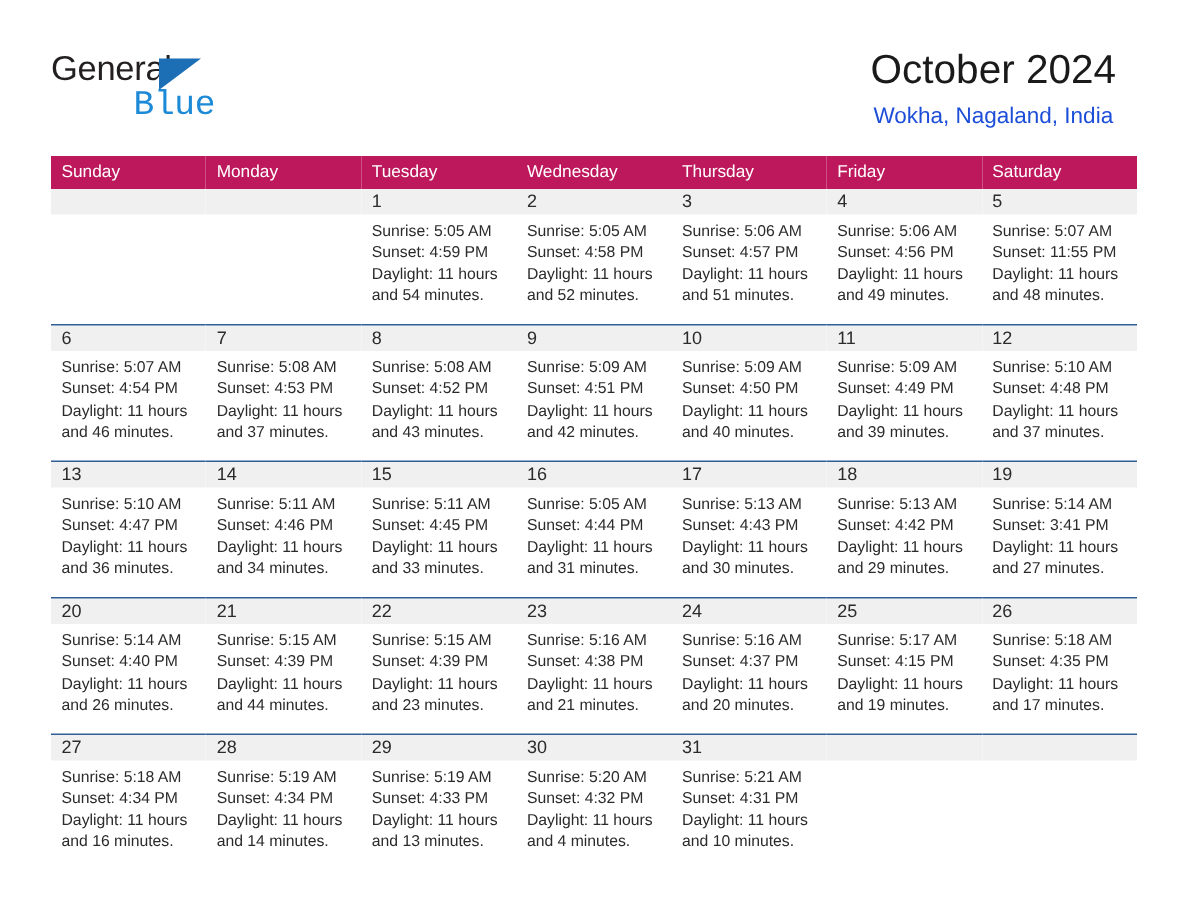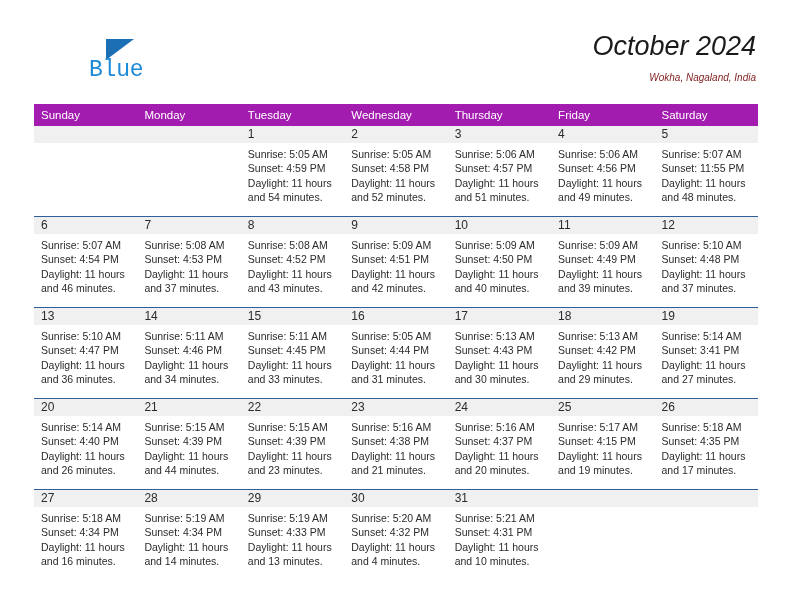--- a/index.html
+++ b/index.html
@@ -59,53 +59,52 @@
     left: 55px;
     top: 25px;
     font-size: 23px;
     letter-spacing: -0.2px;
     color: #1c8ad6;
     font-family: Liberation Mono, monospace;
   }
 
   .title-block {
     position: absolute;
-    right: 36px;
+    right: 48px;
     top: 30px;
-    text-align: right;
-    font-style: italic;
+    text-align: center;
   }
   .cal-title {
     font-size: 27px;
     color: #1a1a1a;
     line-height: 32px;
     white-space: nowrap;
   }
   .cal-subtitle {
-    font-size: 10px;
-    color: #7f1d1d;
+    font-size: 15px;
+    color: #1d4ed8;
     line-height: 20px;
     margin-top: 6px;
     white-space: nowrap;
   }
 
   
   .calendar {
     position: absolute;
     left: 34px;
     top: 104px;
     width: 724px;
   }
   .cal-table {
     width: 724px;
     border-collapse: collapse;
     table-layout: fixed;
   }
   .cal-table th {
-    background: #a21caf;
+    background: #be185d;
     color: #ffffff;
     font-size: 11.5px;
     font-weight: normal;
     text-align: left;
     padding: 5px 0 5px 7px;
     height: 12px;
     border: none;
   }
   .cal-table td {
     vertical-align: top;
@@ -143,20 +142,21 @@
   }
 </style>
 </head>
 <body>
 
 <div class="page">
 
   <div class="topbar">
 
     <div class="logo">
+      <span class="logo-general">General</span>
       <span class="logo-tri"></span>
       <span class="logo-blue">Blue</span>
     </div>
 
     <div class="title-block">
       <div class="cal-title">October 2024</div>
       <div class="cal-subtitle">Wokha, Nagaland, India</div>
     </div>
 
   </div>

